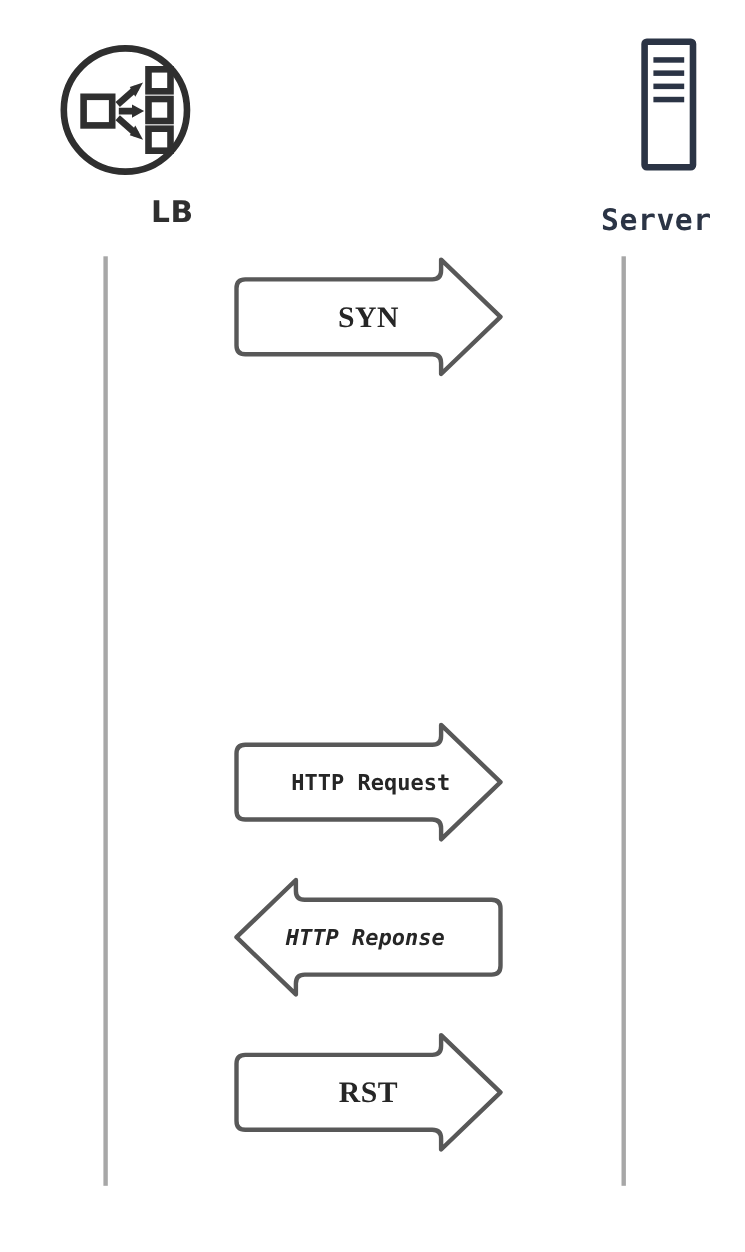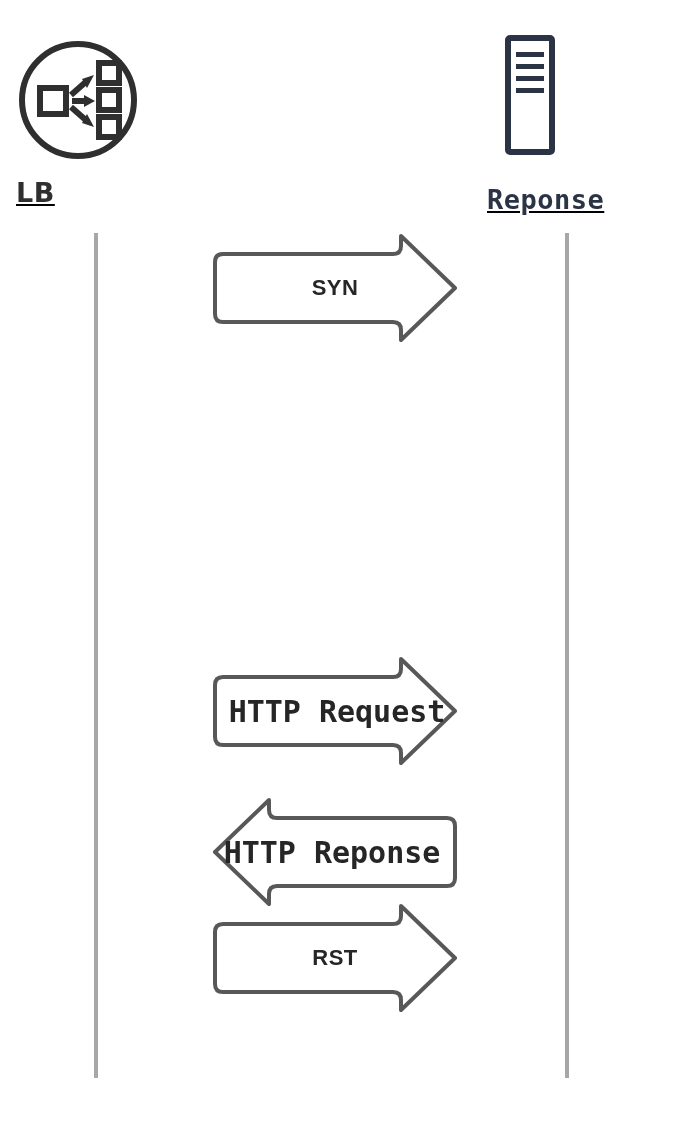--- a/index.html
+++ b/index.html
@@ -14,22 +14,21 @@
   }
   #canvas {
     position: relative;
     width: 677px;
     height: 1138px;
     background: #ffffff;
     overflow: hidden;
   }
   .actor {
     position: absolute;
-    text-align: left;
-    text-decoration: underline;
+    text-align: right;
   }
   .actor-icon {
     display: block;
     margin: 0 auto;
   }
   .actor-label {
     display: block;
     font-weight: bold;
     letter-spacing: 0.5px;
     white-space: nowrap;
@@ -89,30 +88,30 @@
     height: 100%;
     display: flex;
     align-items: center;
     justify-content: center;
     font-weight: bold;
     color: #262626;
     white-space: nowrap;
     pointer-events: none;
   }
   .msg-label.sans {
-    font-family: Liberation Sans, sans-serif;
-    font-size: 22px;
+    font-family: Liberation Serif, serif;
+    font-size: 27px;
     letter-spacing: 0.5px;
   }
   .msg-label.mono {
     font-family: "DejaVu Sans Mono", monospace;
-    font-size: 30px;
+    font-size: 20px;
     letter-spacing: 0px;
   }
-  .msg-label.mono.rtl-shift { transform: translateX(-3px); }
+  .msg-label.mono.rtl-shift { transform: translateX(-3px); font-style: italic; }
   .msg-label.mono.ltr-shift { transform: translateX(2px); }
 </style>
 </head>
 <body>
 
 <div id="canvas">
 
   <div class="actor" id="actor-lb">
     <span class="actor-icon">
       <svg width="124" height="124" viewBox="0 0 124 124" aria-hidden="true">
@@ -139,21 +138,21 @@
       <svg width="82" height="130" viewBox="0 0 82 130" aria-hidden="true">
         <rect x="21" y="8" width="44" height="114" rx="2" fill="#ffffff" stroke="#2b3445" stroke-width="6"></rect>
         <g fill="#2b3445">
           <rect x="29" y="22" width="28" height="5"></rect>
           <rect x="29" y="34" width="28" height="5"></rect>
           <rect x="29" y="46" width="28" height="5"></rect>
           <rect x="29" y="58" width="28" height="5"></rect>
         </g>
       </svg>
     </span>
-    <span class="actor-label">Reponse</span>
+    <span class="actor-label">Server</span>
   </div>
 
   <div class="lifeline" id="lifeline-lb"></div>
   <div class="lifeline" id="lifeline-server"></div>
 
   <div class="message" style="top:232px">
     <svg width="260" height="112" viewBox="0 0 260 112" aria-hidden="true">
       <path class="msg-shape" d="M 10 30 Q 10 22 18 22 L 188 22 Q 196 22 196 14 L 196 4 L 250 56 L 196 108 L 196 98 Q 196 90 188 90 L 18 90 Q 10 90 10 82 Z"></path>
     </svg>
     <span class="msg-label sans">SYN</span>
@@ -168,20 +167,20 @@
     <span class="msg-label mono ltr-shift">HTTP Request</span>
   </div>
 
   <div class="message" style="top:796px">
     <svg width="260" height="112" viewBox="0 0 260 112" aria-hidden="true">
       <path class="msg-shape" d="M 250 30 Q 250 22 242 22 L 72 22 Q 64 22 64 14 L 64 4 L 10 56 L 64 108 L 64 98 Q 64 90 72 90 L 242 90 Q 250 90 250 82 Z"></path>
     </svg>
     <span class="msg-label mono rtl-shift">HTTP Reponse</span>
   </div>
 
-  <div class="message" style="top:902px">
+  <div class="message" style="top:937px">
     <svg width="260" height="112" viewBox="0 0 260 112" aria-hidden="true">
       <path class="msg-shape" d="M 10 30 Q 10 22 18 22 L 188 22 Q 196 22 196 14 L 196 4 L 250 56 L 196 108 L 196 98 Q 196 90 188 90 L 18 90 Q 10 90 10 82 Z"></path>
     </svg>
     <span class="msg-label sans">RST</span>
   </div>
 
 </div>
 
 </body></html>

